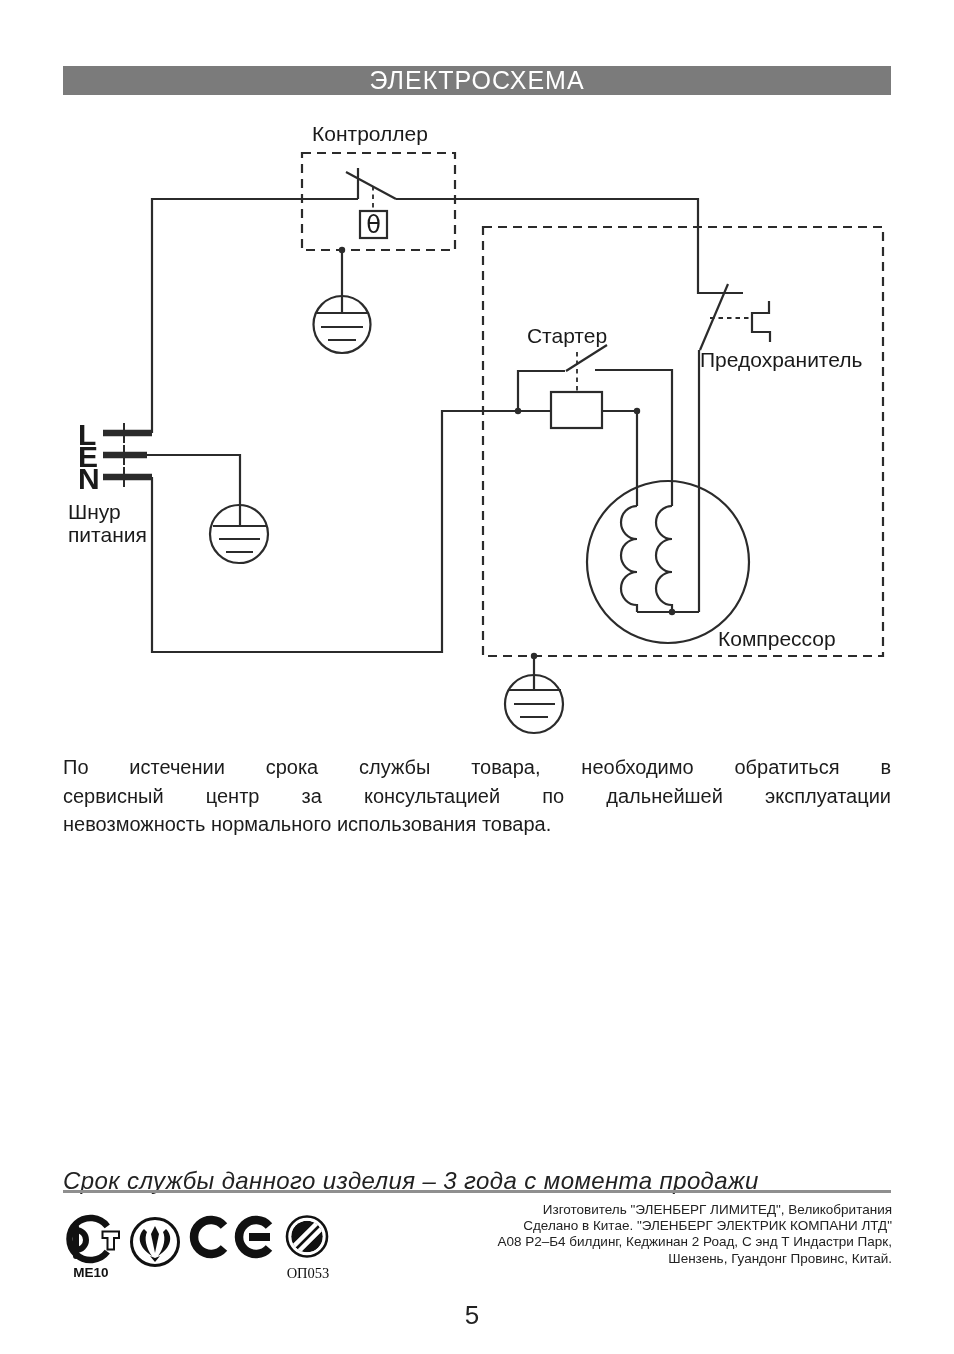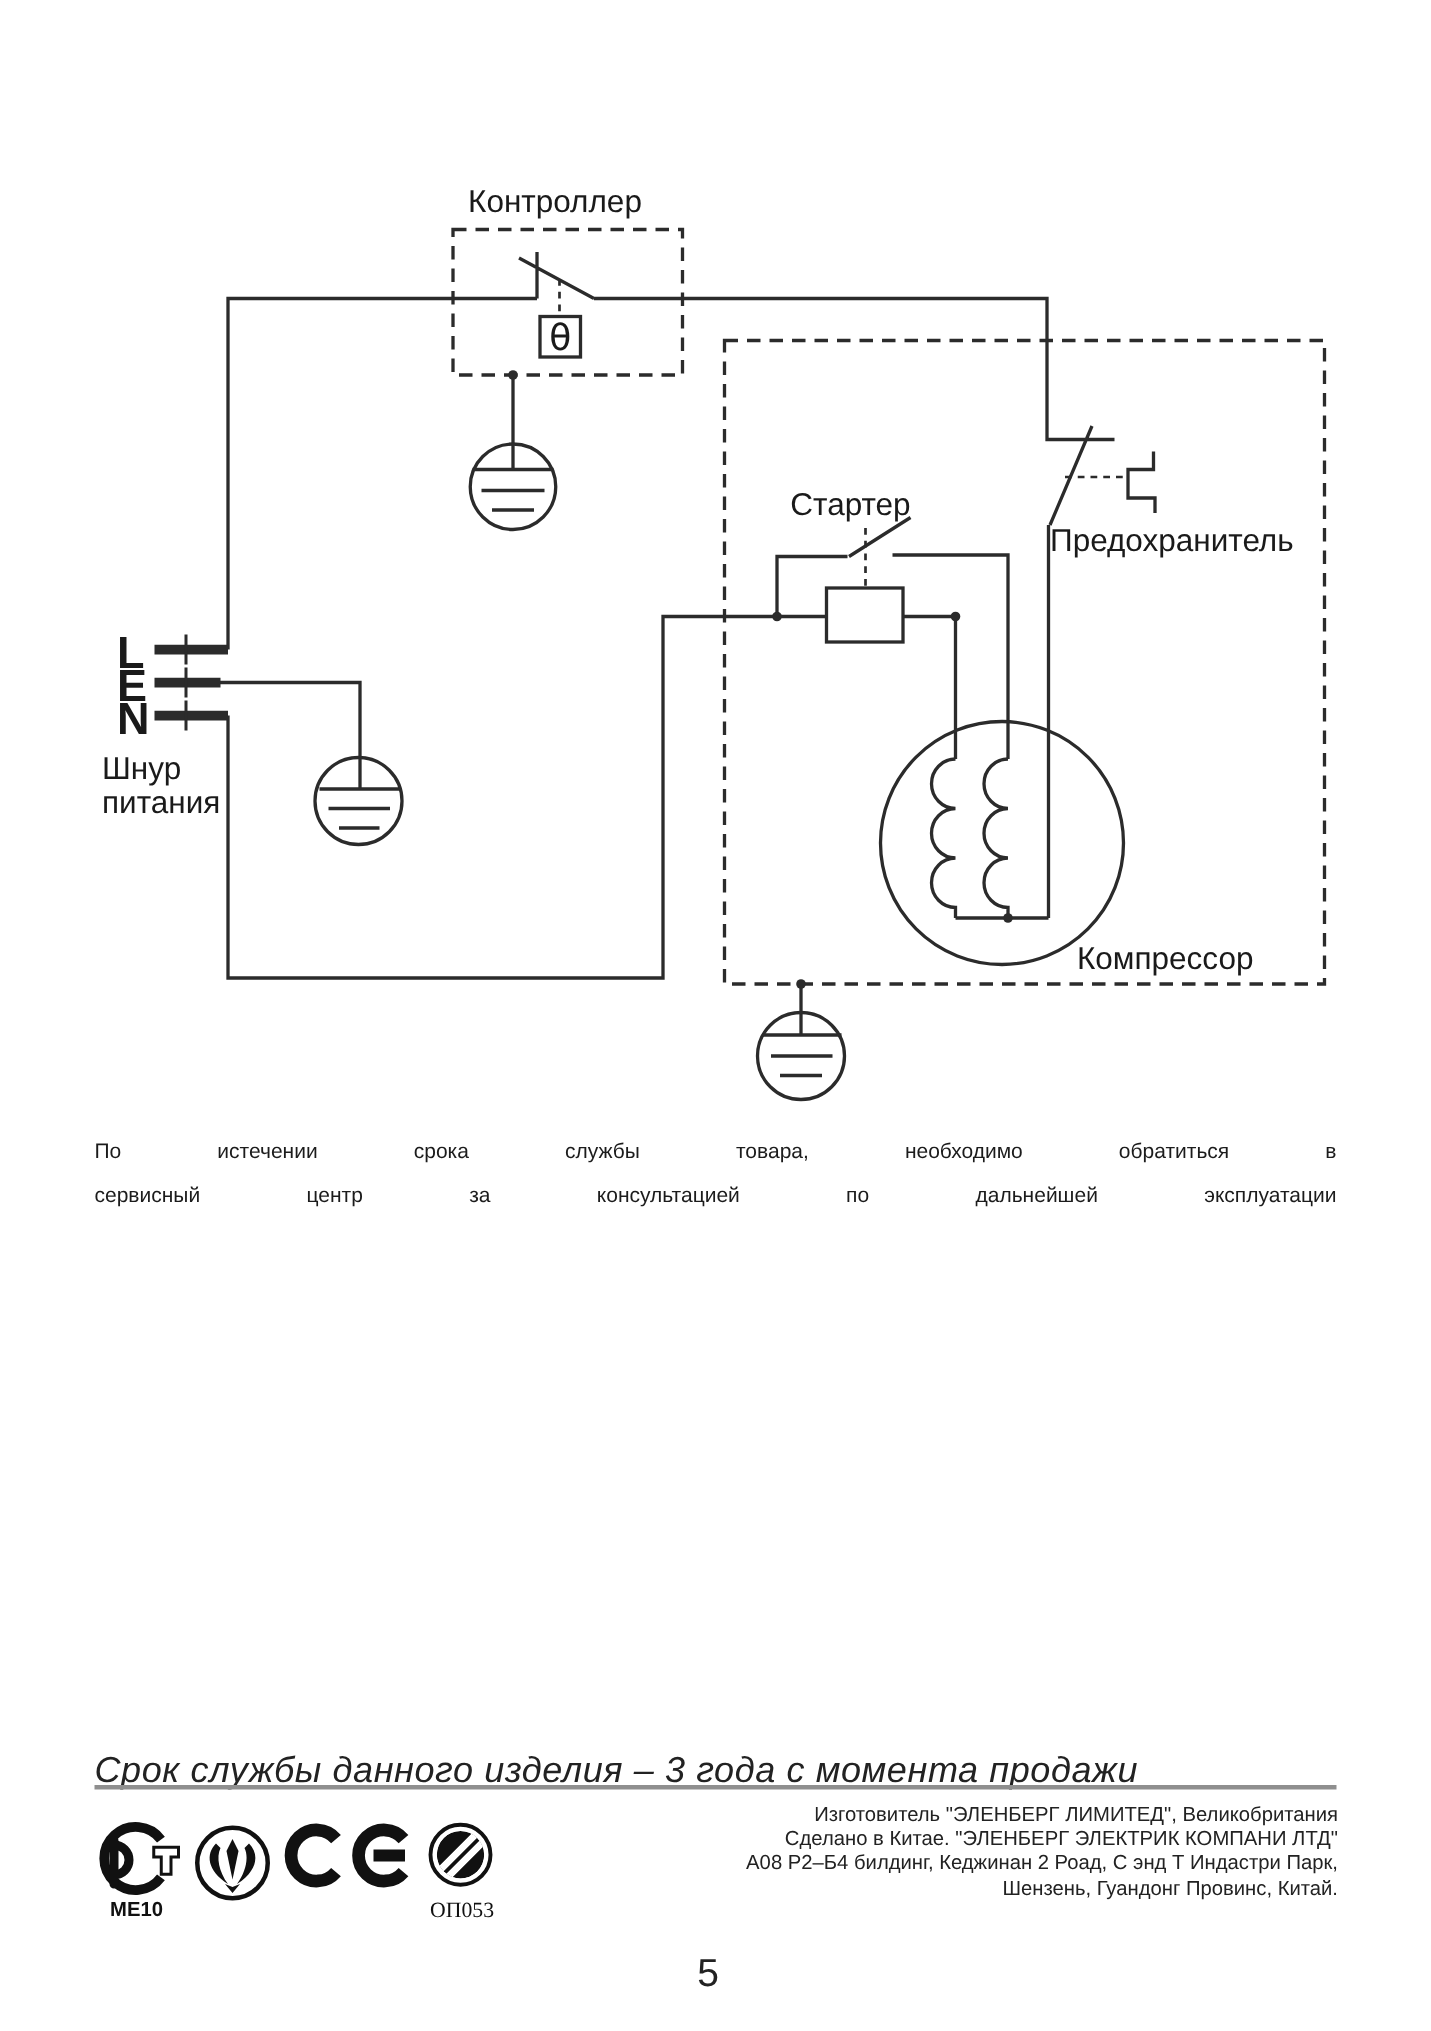--- a/index.html
+++ b/index.html
@@ -18,40 +18,43 @@
   .w{stroke:#2b2b2b;stroke-width:2.2;fill:none;}
   .thin{stroke:#2b2b2b;stroke-width:2;fill:none;}
   .thick{stroke:#2b2b2b;stroke-width:6.5;fill:none;}
   .dashbox{stroke-dasharray:9 6;}
   .link{stroke:#2b2b2b;stroke-width:1.8;fill:none;stroke-dasharray:4.5 4;}
   .dot{fill:#2b2b2b;stroke:none;}
   .lbl{font-size:21px;fill:#1a1a1a;font-family:"Liberation Sans",sans-serif;}
   .term{font-size:30px;font-weight:bold;fill:#1a1a1a;font-family:"Liberation Sans",sans-serif;}
   .theta{font-size:24px;fill:#1a1a1a;font-family:"DejaVu Sans","Liberation Sans",sans-serif;}
   
-  .bodytext{left:63px;top:753px;width:828px;font-size:14px;line-height:28.5px;color:#1c1c1c;}
+  .bodytext{left:63px;top:753px;width:828px;font-size:20px;line-height:28.5px;color:#1c1c1c;}
   .just{text-align:justify;text-align-last:justify;}
   
   .note{left:63px;top:1167px;width:828px;font-size:24px;font-style:italic;letter-spacing:0.4px;color:#222;}
   .rule{left:63px;top:1190px;width:828px;height:3px;background:#8f8f8f;}
   
   .certcode{font-size:13.5px;font-weight:bold;fill:#111;font-family:"Liberation Sans",sans-serif;}
   .certcode2{font-size:14.5px;fill:#111;font-family:"Liberation Serif",serif;}
   .logo-stroke{stroke:#111;fill:none;}
   .logo-fill{fill:#111;stroke:none;}
   
   .manu{right:62px;top:1202px;width:560px;text-align:right;font-size:13.5px;line-height:16.2px;color:#222;}
   
   .pagenum{left:0;top:1300px;width:944px;text-align:center;font-size:26px;color:#222;}
 </style>
 </head>
 <body>
 
 <div class="page">
 
+  <div class="abs header-bar">
+    <span>ЭЛЕКТРОСХЕМА</span>
+  </div>
 
   <svg class="abs schem" width="954" height="760" viewBox="0 0 954 760" xmlns="http://www.w3.org/2000/svg">
 
     <rect class="w dashbox" x="302" y="153" width="153" height="97"></rect>
     <rect class="w dashbox" x="483" y="227" width="400" height="429"></rect>
 
     <path class="w" d="
       M152 433 V199 H358
       M358 168 V199
       M346 172 L396 199
@@ -118,20 +121,21 @@
     <text class="lbl" x="567" y="343" text-anchor="middle">Стартер</text>
     <text class="lbl" x="700" y="367">Предохранитель</text>
     <text class="lbl" x="718" y="646">Компрессор</text>
     <text class="lbl" x="68" y="519">Шнур</text>
     <text class="lbl" x="68" y="542">питания</text>
   </svg>
 
   <div class="abs bodytext">
     <div class="just">По истечении срока службы товара, необходимо обратиться в</div>
     <div class="just">сервисный центр за консультацией по дальнейшей эксплуатации</div>
+    <div>невозможность нормального использования товара.</div>
   </div>
 
   <div class="abs note">Срок службы данного изделия – 3 года с момента продажи</div>
   <div class="abs rule"></div>
 
   <svg class="abs" style="left:0;top:1200px;" width="954" height="95" viewBox="0 1200 954 95" xmlns="http://www.w3.org/2000/svg">
 
     <g>
       <path class="logo-stroke" stroke-width="6.5" d="M107.3 1226.4 A21 21 0 1 0 107.3 1251.6"></path>
       <path class="logo-stroke" stroke-width="6" stroke-linecap="round" d="M76 1227 V1256 M76 1230 a10 10 0 0 1 0 20"></path>

